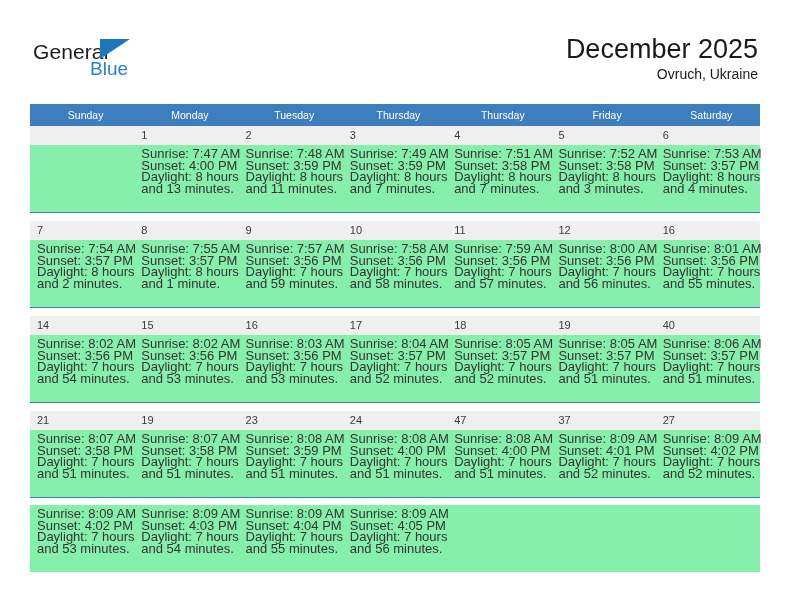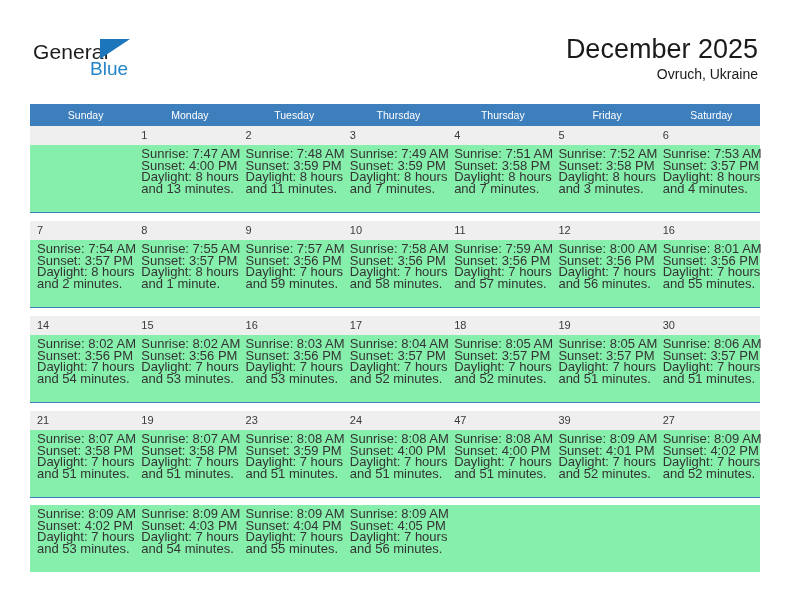--- a/index.html
+++ b/index.html
@@ -279,21 +279,21 @@
         <tr class="spacer-row">
           <td colspan="7"></td>
         </tr>
         <tr class="daynum-row">
           <td>14</td>
           <td>15</td>
           <td>16</td>
           <td>17</td>
           <td>18</td>
           <td>19</td>
-          <td>30</td>
+          <td>40</td>
         </tr>
         <tr class="info-row spaced">
           <td>
             <span class="cell-line">Sunrise: 8:02 AM</span>
             <span class="cell-line">Sunset: 3:56 PM</span>
             <span class="cell-line">Daylight: 7 hours</span>
             <span class="cell-line">and 54 minutes.</span>
           </td>
           <td>
             <span class="cell-line">Sunrise: 8:02 AM</span>
@@ -334,21 +334,21 @@
         </tr>
         <tr class="spacer-row">
           <td colspan="7"></td>
         </tr>
         <tr class="daynum-row">
           <td>21</td>
           <td>19</td>
           <td>23</td>
           <td>24</td>
           <td>47</td>
-          <td>39</td>
+          <td>37</td>
           <td>27</td>
         </tr>
         <tr class="info-row spaced">
           <td>
             <span class="cell-line">Sunrise: 8:07 AM</span>
             <span class="cell-line">Sunset: 3:58 PM</span>
             <span class="cell-line">Daylight: 7 hours</span>
             <span class="cell-line">and 51 minutes.</span>
           </td>
           <td>

